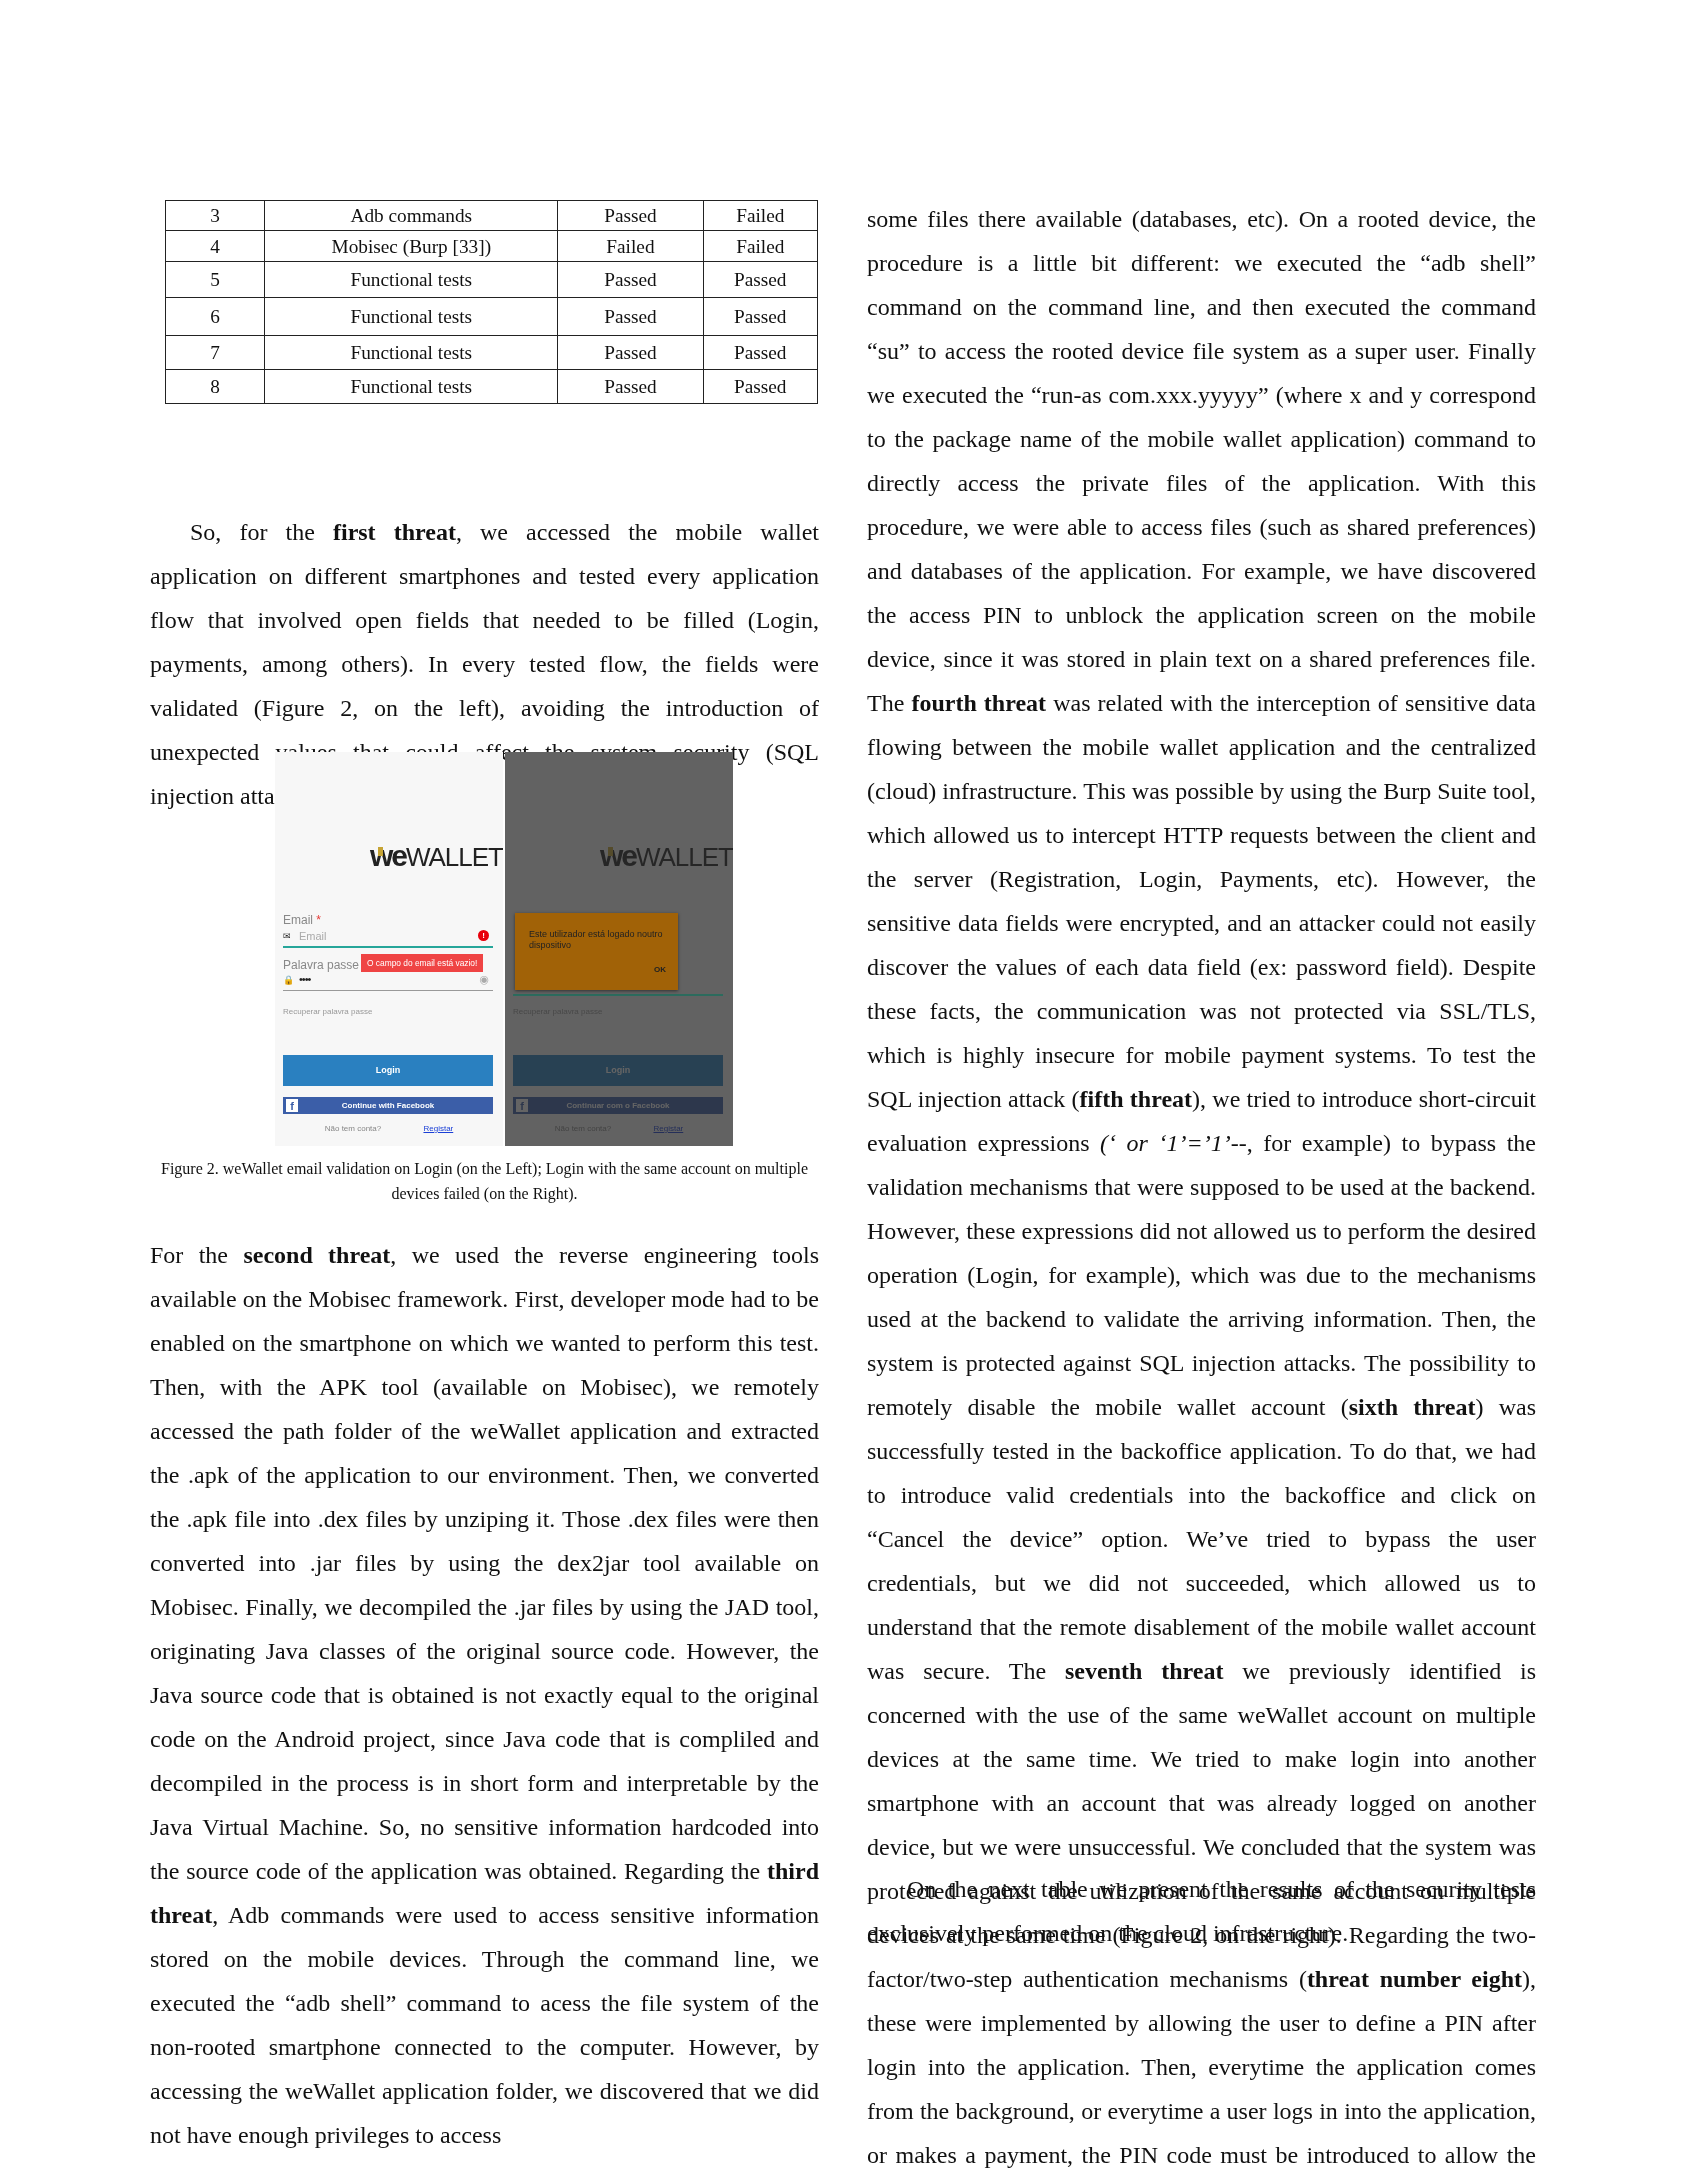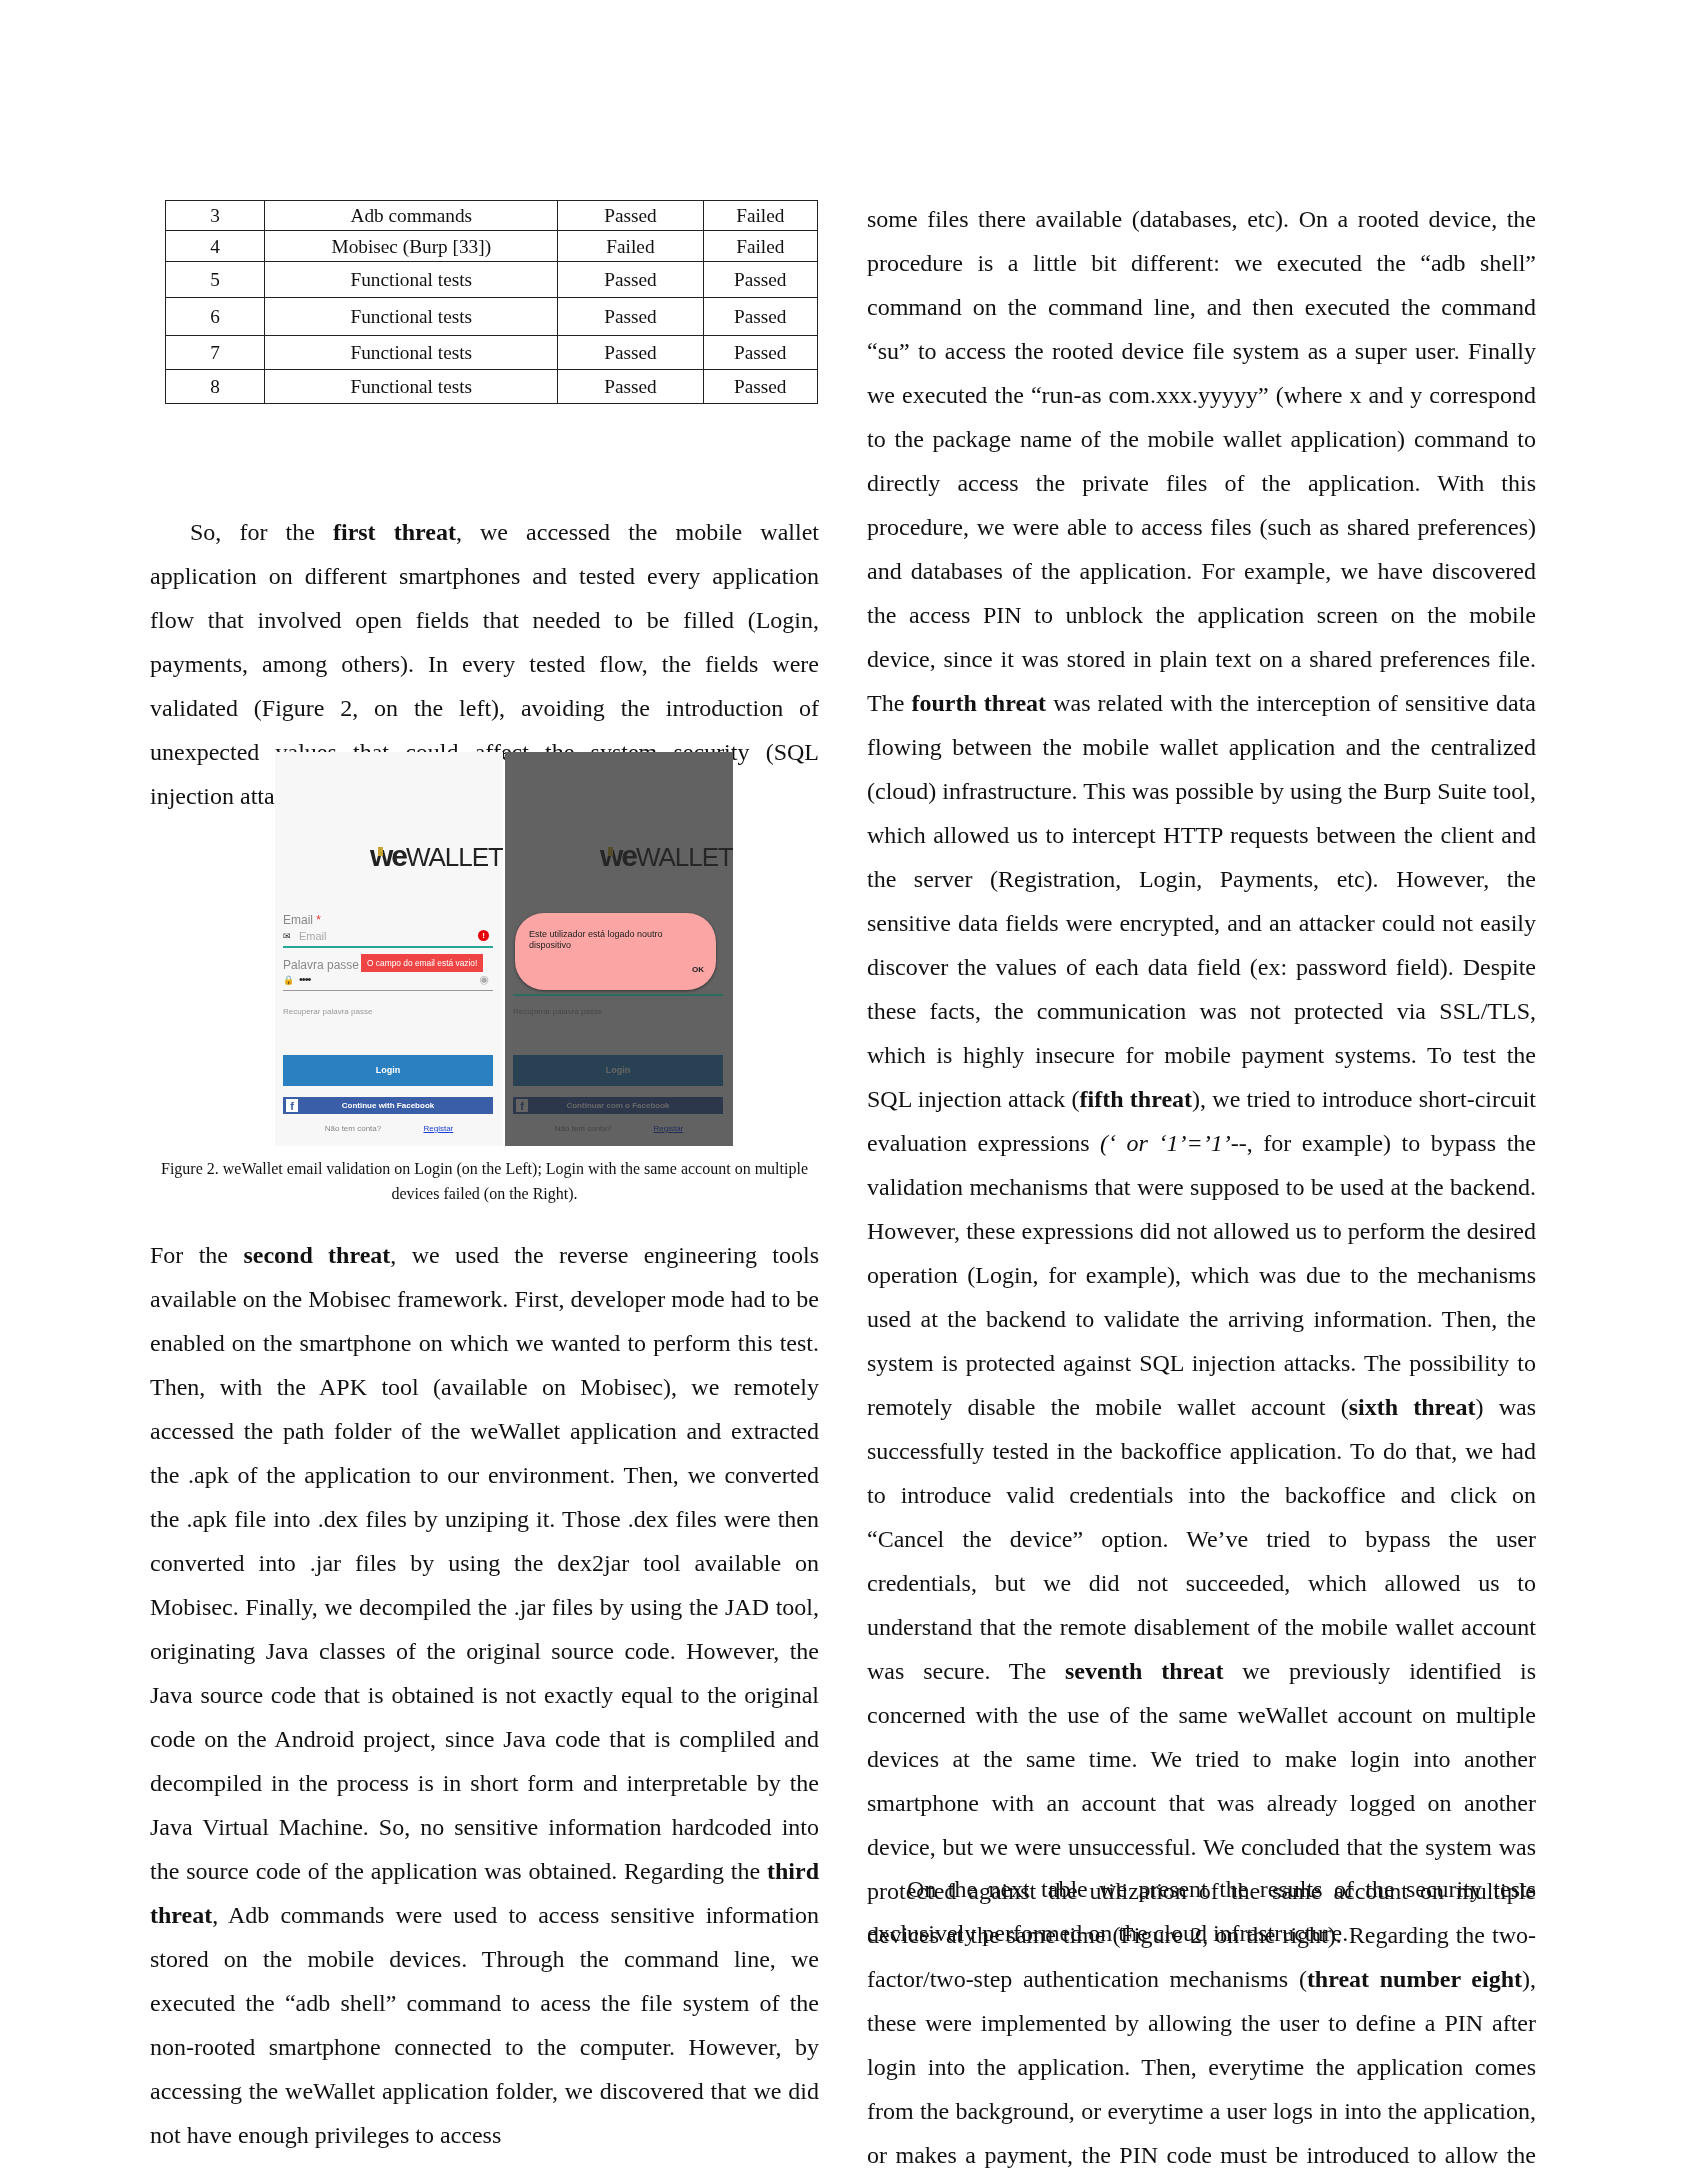--- a/index.html
+++ b/index.html
@@ -52,22 +52,22 @@
                color: #fff; font-size: 9px; font-weight: bold; text-align: center; line-height: 31px; border: none; padding: 0; }
   .btn-fb { position: absolute; left: 8px; top: 345px; width: 210px; height: 17px; background: #3b5ea8;
             color: #fff; font-size: 8px; font-weight: bold; text-align: center; line-height: 17px; border: none; padding: 0; }
   .fb-icon { position: absolute; left: 3px; top: 2px; width: 12px; height: 13px; background: #fff; color: #3b5ea8;
              font-size: 11px; line-height: 15px; text-align: center; font-weight: bold; }
   .register-line { position: absolute; left: 0; top: 372px; width: 228px; text-align: center; font-size: 8px; color: #888; }
   .register-line a { color: #1a3fd6; text-decoration: underline; margin-left: 40px; }
 
   .overlay { position: absolute; left: 0; top: 0; width: 228px; height: 394px; background: rgba(40,40,40,0.72); }
   .phone-right .btn-login { background: #2a80c0; }
-  .dialog { position: absolute; left: 10px; top: 161px; width: 201px; height: 77px; background: #fca5a5;
-            box-shadow: 0 1px 3px rgba(0,0,0,0.5); border-radius: 29px; }
+  .dialog { position: absolute; left: 10px; top: 161px; width: 163px; height: 77px; background: #a16207;
+            box-shadow: 0 1px 3px rgba(0,0,0,0.5); }
   .dialog-text { position: absolute; left: 14px; top: 16px; width: 173px; font-size: 9px; line-height: 11px; color: #222; }
   .dialog-ok { position: absolute; right: 12px; bottom: 16px; font-size: 8px; font-weight: bold; color: #222; background: none; border: none; padding: 0; }
   .dialog-line { position: absolute; left: 8px; top: 242px; width: 210px; height: 2px; background: #2c6b5d; }
 </style>
 </head>
 <body>
 
 <table class="results-table">
   <tbody>
     <tr style="height:30px;">

